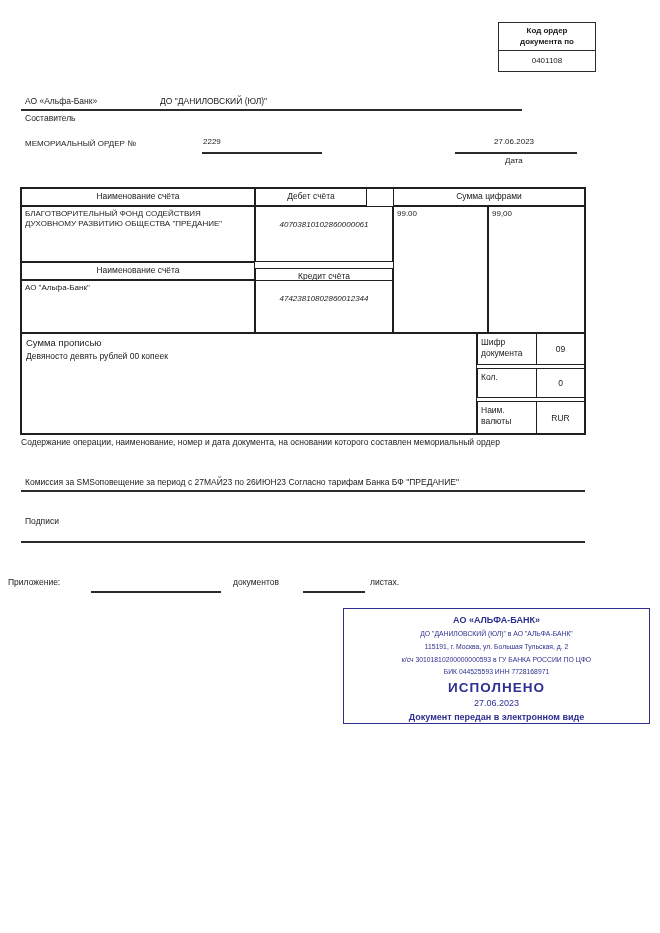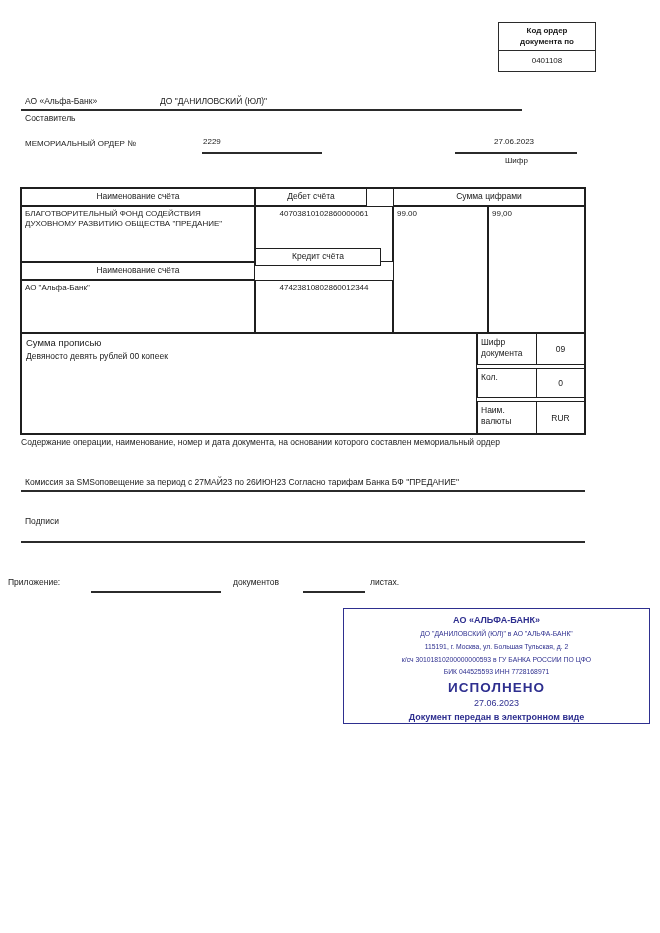--- a/index.html
+++ b/index.html
@@ -35,21 +35,21 @@
     display: flex; align-items: center; justify-content: center;
   }
 
   
   .cell {
     position: absolute; border: 1px solid #1f1f1f; background: #fff;
     font-size: 8px; line-height: 1.3; overflow: hidden;
   }
   .cell.hdr { display: flex; align-items: center; justify-content: center; font-size: 8.5px; }
   .cell.pad { padding: 2px 3px; }
-  .cell.ctr-top { text-align: center; padding-top: 2px; }
+  .cell.ctr-top { text-align: center; padding-top: 13px; font-style: italic; }
   .table-outline {
     position: absolute; left: 20px; top: 187px; width: 566px; height: 248px;
     border: 2px solid #1f1f1f; pointer-events: none;
   }
   .mini-cell { position: absolute; border: 1.5px solid #1f1f1f; font-size: 8.5px; }
   .mini-lbl { padding: 3px 3px; line-height: 1.25; }
   .mini-val { display: flex; align-items: center; justify-content: center; }
 
   
   .stamp {
@@ -78,34 +78,34 @@
   <div class="abs t" style="left:25px; top:96px;">АО «Альфа-Банк»</div>
   <div class="abs t" style="left:160px; top:96px;">ДО "ДАНИЛОВСКИЙ (ЮЛ)"</div>
   <div class="hline thin" style="left:21px; top:109px; width:501px;"></div>
   <div class="abs t" style="left:25px; top:113px;">Составитель</div>
 
   <div class="abs t-sm" style="left:25px; top:139px;">МЕМОРИАЛЬНЫЙ ОРДЕР №</div>
   <div class="abs t-sm" style="left:203px; top:137px;">2229</div>
   <div class="hline" style="left:202px; top:152px; width:120px;"></div>
   <div class="abs t-sm" style="left:494px; top:137px;">27.06.2023</div>
   <div class="hline" style="left:455px; top:152px; width:122px;"></div>
-  <div class="abs t-sm" style="left:505px; top:156px;">Шифр</div>
+  <div class="abs t-sm" style="left:505px; top:156px;">Дата</div>
 
   <div class="cell hdr" style="left:21px; top:188px; width:234px; height:18px;">Наименование счёта</div>
   <div class="cell hdr" style="left:255px; top:188px; width:112px; height:18px;">Дебет счёта</div>
   <div class="cell hdr" style="left:393px; top:188px; width:192px; height:18px;">Сумма цифрами</div>
 
   <div class="cell pad" style="left:21px; top:206px; width:234px; height:56px; white-space:normal;">БЛАГОТВОРИТЕЛЬНЫЙ ФОНД СОДЕЙСТВИЯ ДУХОВНОМУ РАЗВИТИЮ ОБЩЕСТВА "ПРЕДАНИЕ"</div>
   <div class="cell ctr-top" style="left:255px; top:206px; width:138px; height:56px;">40703810102860000061</div>
 
   <div class="cell pad" style="left:393px; top:206px; width:95px; height:127px;">99.00</div>
   <div class="cell pad" style="left:488px; top:206px; width:97px; height:127px;">99,00</div>
 
   <div class="cell hdr" style="left:21px; top:262px; width:234px; height:18px;">Наименование счёта</div>
-  <div class="cell hdr" style="left:255px; top:248px; width:126px; height:18px;">Кредит счёта</div>
+  <div class="cell hdr" style="left:255px; top:268px; width:138px; height:18px;">Кредит счёта</div>
 
   <div class="cell pad" style="left:21px; top:280px; width:234px; height:53px;">АО "Альфа-Банк"</div>
   <div class="cell ctr-top" style="left:255px; top:280px; width:138px; height:53px;">47423810802860012344</div>
 
   <div class="cell" style="left:21px; top:333px; width:456px; height:101px; padding:3px 4px;">
     <div style="font-size:9.5px; margin-bottom:2px;">Сумма прописью</div>
     <div style="font-size:8.5px;">Девяносто девять рублей 00 копеек</div>
   </div>
 
   <div class="mini-cell mini-lbl" style="left:477px; top:333px; width:60px; height:32px; white-space:normal;">Шифр документа</div>

